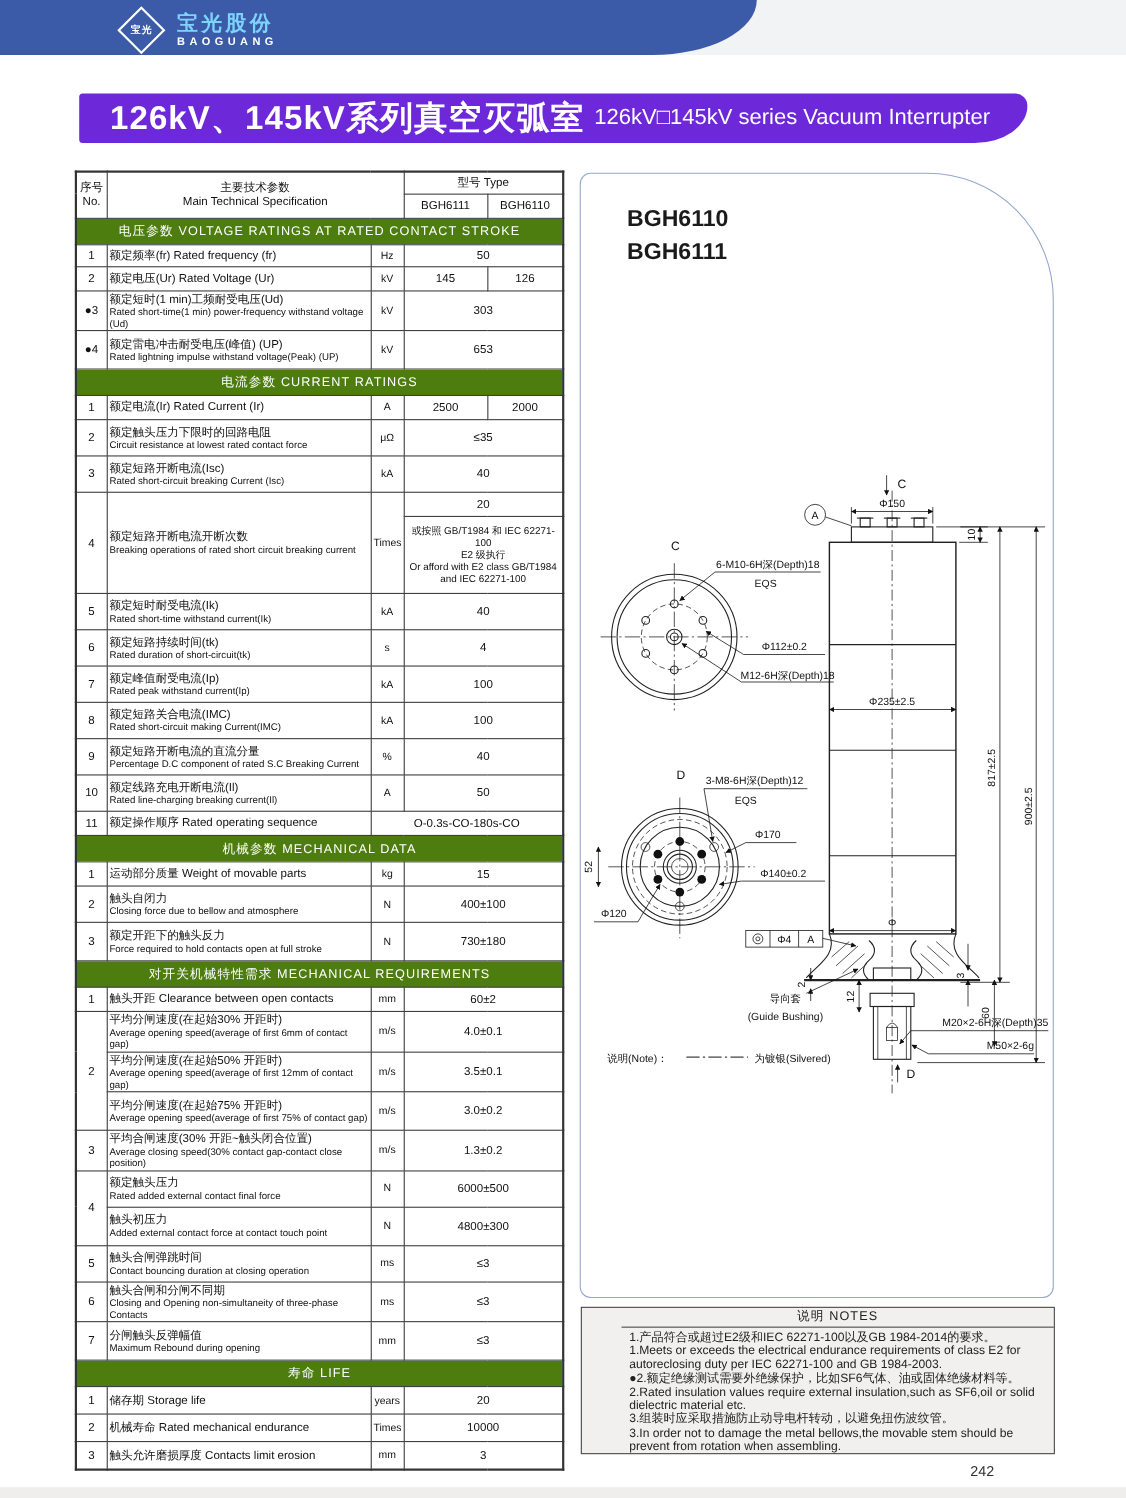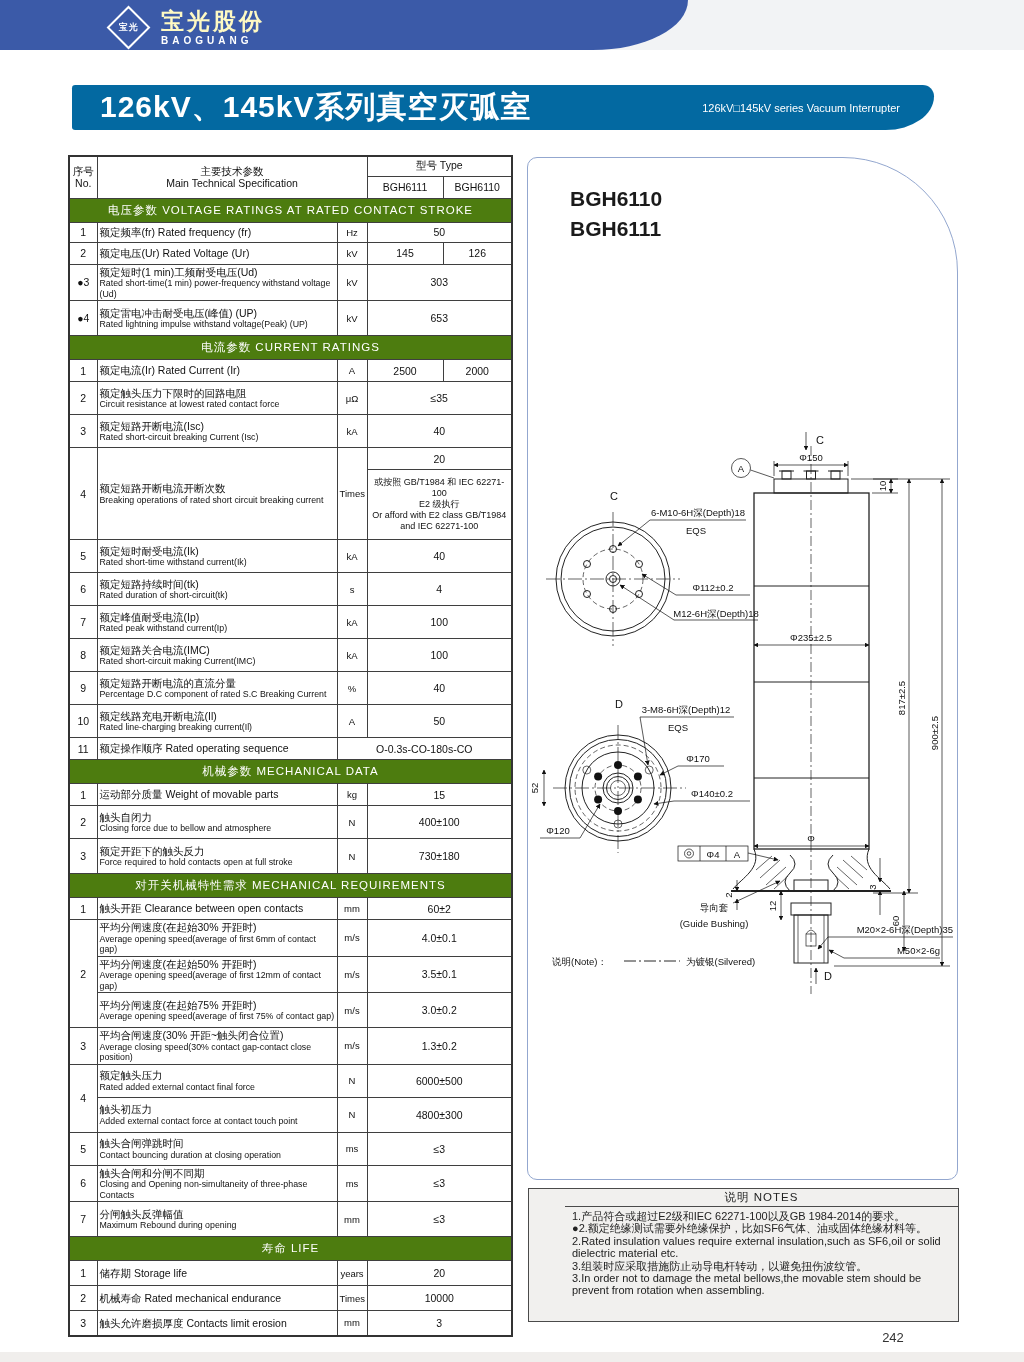--- a/index.html
+++ b/index.html
@@ -6,28 +6,28 @@
   .page{position:relative;width:1024px;height:1362px;background:#ffffff;overflow:hidden;
         font-family:"Liberation Sans","DejaVu Sans",sans-serif;color:#1a1a1a;}
   
   .top-strip{position:absolute;left:0;top:0;width:1024px;height:50px;background:#f2f3f5;}
   .top-band{position:absolute;left:0;top:0;width:688px;height:50px;background:#3b5aa8;
             border-bottom-right-radius:95px 50px;}
   .logo{position:absolute;left:108px;top:7px;display:flex;align-items:center;gap:12px;}
   .logo-diamond{width:27px;height:27px;border:2px solid #fff;transform:rotate(45deg);
                 display:flex;align-items:center;justify-content:center;margin:5px;}
   .logo-diamond span{transform:rotate(-45deg);color:#fff;font-size:9px;font-weight:bold;letter-spacing:1px;}
-  .brand-cn{color:#fef9c3;font-size:23px;font-weight:bold;letter-spacing:3px;line-height:1;}
+  .brand-cn{color:#7dd3fc;font-size:19px;font-weight:bold;letter-spacing:3px;line-height:1;}
   .brand-en{color:#fff;font-size:10px;font-weight:bold;letter-spacing:4px;line-height:1;margin-top:3px;}
   
-  .title-bar{position:absolute;left:72px;top:85px;width:862px;height:45px;background:#0369a1;
+  .title-bar{position:absolute;left:72px;top:85px;width:862px;height:45px;background:#6d28d9;
              border-radius:4px 14px 60px 4px;border-bottom-right-radius:60px 42px;
              display:flex;align-items:center;justify-content:space-between;padding:0 34px 0 28px;box-sizing:border-box;}
   .title-cn{color:#fff;font-size:30px;font-weight:bold;letter-spacing:1px;white-space:nowrap;}
-  .title-en{color:#fff;font-size:11px;white-space:nowrap;}
+  .title-en{color:#fff;font-size:20px;white-space:nowrap;}
   
   table.spec{position:absolute;left:68px;top:155px;width:443px;border-collapse:collapse;table-layout:fixed;
              font-size:10.5px;color:#111;}
   table.spec td{border:1px solid #3f3f3f;padding:1px 2px;vertical-align:middle;overflow:hidden;}
   table.spec{border:2px solid #333;}
   td.c{text-align:center;}
   td.spec-cell{padding-left:6px;}
   .cn{font-size:10.5px;line-height:12.5px;}
   .en{font-size:8.8px;line-height:10.5px;}
   .sec{background:#4d7c0f;color:#fff;text-align:center;font-size:11.5px;letter-spacing:1px;height:21px;}
@@ -599,20 +599,21 @@
         <line x1="96" y1="803" x2="152" y2="803" stroke="#111" stroke-width="0.9" stroke-dasharray="12 3 2 3"></line>
         <text class="dtx" x="158" y="807">为镀银(Silvered)</text>
       </g>
     </svg>
   </div>
 
   <div class="notes">
     <div class="notes-title">说明  NOTES</div>
     <div class="notes-body">
       <div>1.产品符合或超过E2级和IEC 62271-100以及GB 1984-2014的要求。</div>
+      <div>1.Meets or exceeds the electrical endurance requirements of class E2 for autoreclosing duty per IEC 62271-100 and GB 1984-2003.</div>
       <div>●2.额定绝缘测试需要外绝缘保护，比如SF6气体、油或固体绝缘材料等。</div>
       <div>2.Rated insulation values require external insulation,such as SF6,oil or solid dielectric material etc.</div>
       <div>3.组装时应采取措施防止动导电杆转动，以避免扭伤波纹管。</div>
       <div>3.In order not to damage the metal bellows,the movable stem should be prevent from rotation when assembling.</div>
     </div>
   </div>
 
   <div class="page-num">242</div>
   <div class="foot-strip"></div>
 </div>

